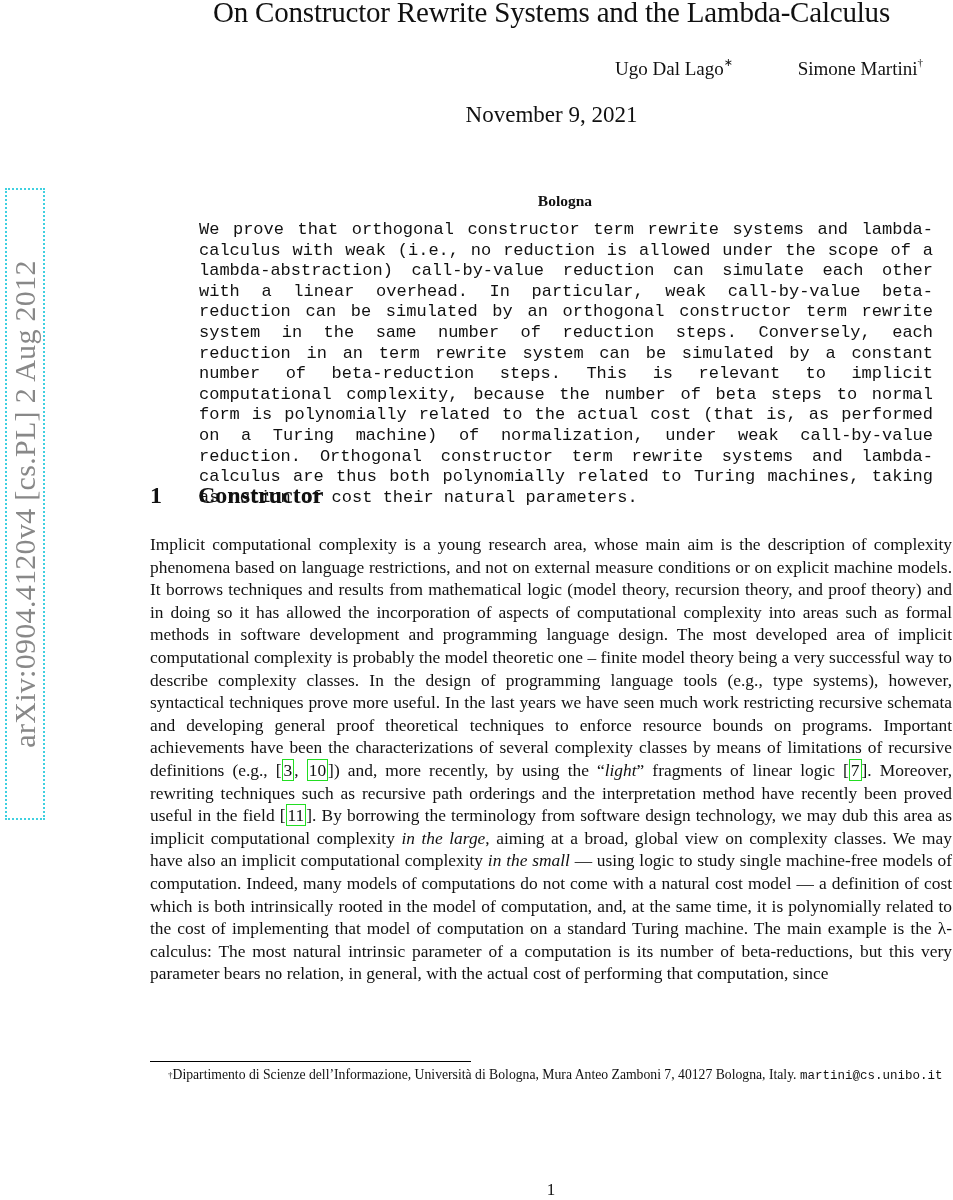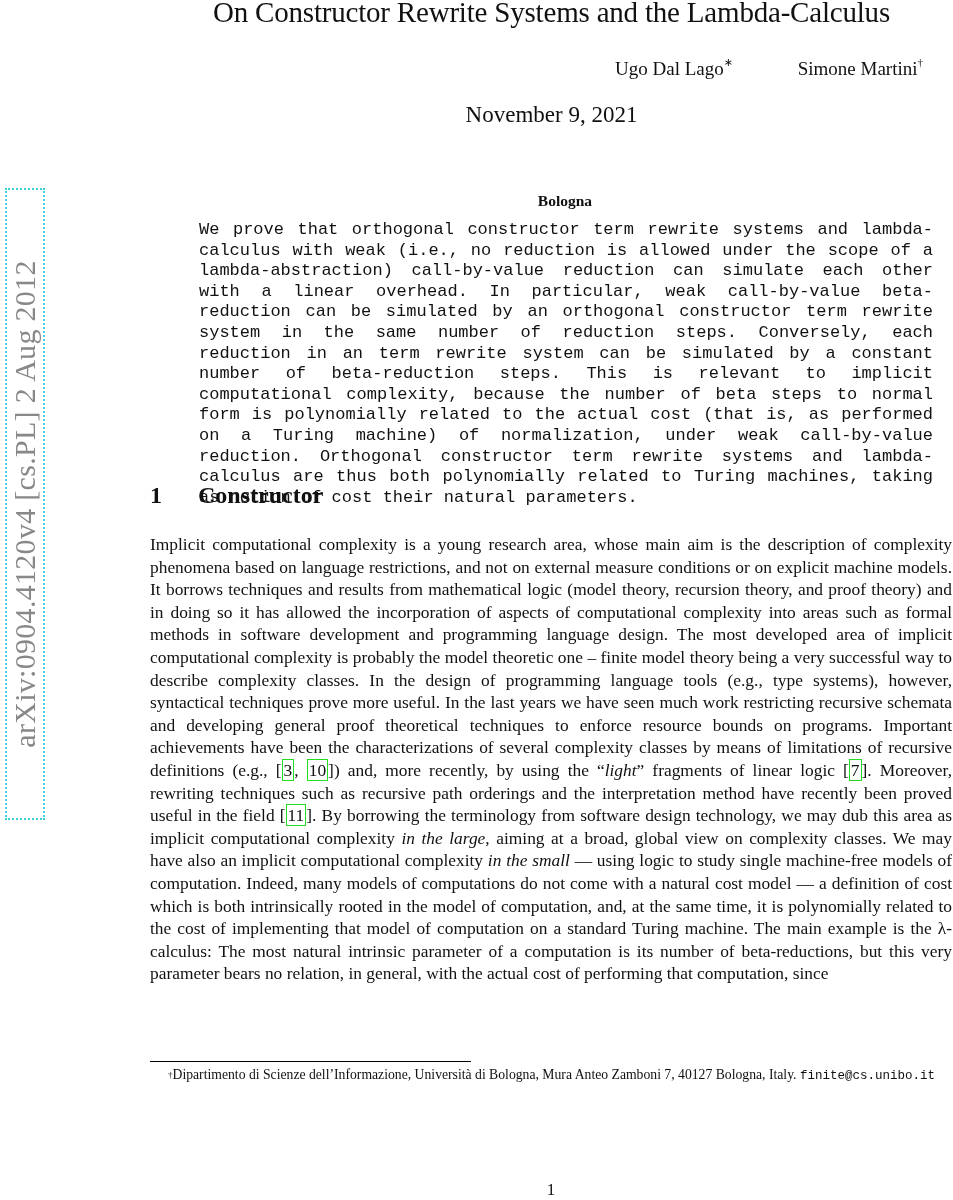--- a/index.html
+++ b/index.html
@@ -56,16 +56,16 @@
 <div class="abstract-heading">Bologna</div>
 <div class="abstract-body">We prove that orthogonal constructor term rewrite systems and lambda-calculus with weak (i.e., no reduction is allowed under the scope of a lambda-abstraction) call-by-value reduction can simulate each other with a linear overhead. In particular, weak call-by-value beta-reduction can be simulated by an orthogonal constructor term rewrite system in the same number of reduction steps. Conversely, each reduction in an term rewrite system can be simulated by a constant number of beta-reduction steps. This is relevant to implicit computational complexity, because the number of beta steps to normal form is polynomially related to the actual cost (that is, as performed on a Turing machine) of normalization, under weak call-by-value reduction. Orthogonal constructor term rewrite systems and lambda-calculus are thus both polynomially related to Turing machines, taking as notion of cost their natural parameters.</div>
 
 <div class="section-heading"><span class="num">1</span><span>Constructor</span></div>
 
 <div class="body-text"><span>Implicit computational complexity is a young research area, whose main aim is the description of complexity phenomena based on language restrictions, and not on external measure conditions or on explicit machine models. It borrows techniques and results from mathematical logic (model theory, recursion theory, and proof theory) and in doing so it has allowed the incorporation of aspects of computational complexity into areas such as formal methods in software development and programming language design. The most developed area of implicit computational complexity is probably the model theoretic one – finite model theory being a very successful way to describe complexity classes. In the design of programming language tools (e.g., type systems), however, syntactical techniques prove more useful. In the last years we have seen much work restricting recursive schemata and developing general proof theoretical techniques to enforce resource bounds on programs. Important achievements have been the characterizations of several complexity classes by means of limitations of recursive definitions (e.g., [</span><a class="cite">3</a><span>, </span><a class="cite">10</a><span>]) and, more recently, by using the “</span><em>light</em><span>” fragments of linear logic [</span><a class="cite">7</a><span>]. Moreover, rewriting techniques such as recursive path orderings and the interpretation method have recently been proved useful in the field [</span><a class="cite">11</a><span>]. By borrowing the terminology from software design technology, we may dub this area as implicit computational complexity </span><em>in the large</em><span>, aiming at a broad, global view on complexity classes. We may have also an implicit computational complexity </span><em>in the small</em><span> — using logic to study single machine-free models of computation. Indeed, many models of computations do not come with a natural cost model — a definition of cost which is both intrinsically rooted in the model of computation, and, at the same time, it is polynomially related to the cost of implementing that model of computation on a standard Turing machine. The main example is the λ-calculus: The most natural intrinsic parameter of a computation is its number of beta-reductions, but this very parameter bears no relation, in general, with the actual cost of performing that computation, since</span></div>
 
 <div class="footnote-rule"></div>
 
 <div class="footnotes">
-  <p><sup>†</sup><span>Dipartimento di Scienze dell’Informazione, Università di Bologna, Mura Anteo Zamboni 7, 40127 Bologna, Italy. </span><span class="mono">finite@cs.unibo.it</span></p>
+  <p><sup>†</sup><span>Dipartimento di Scienze dell’Informazione, Università di Bologna, Mura Anteo Zamboni 7, 40127 Bologna, Italy. </span><span class="mono">martini@cs.unibo.it</span></p>
 </div>
 
 <div class="page-number">1</div>
 
 </body></html>

